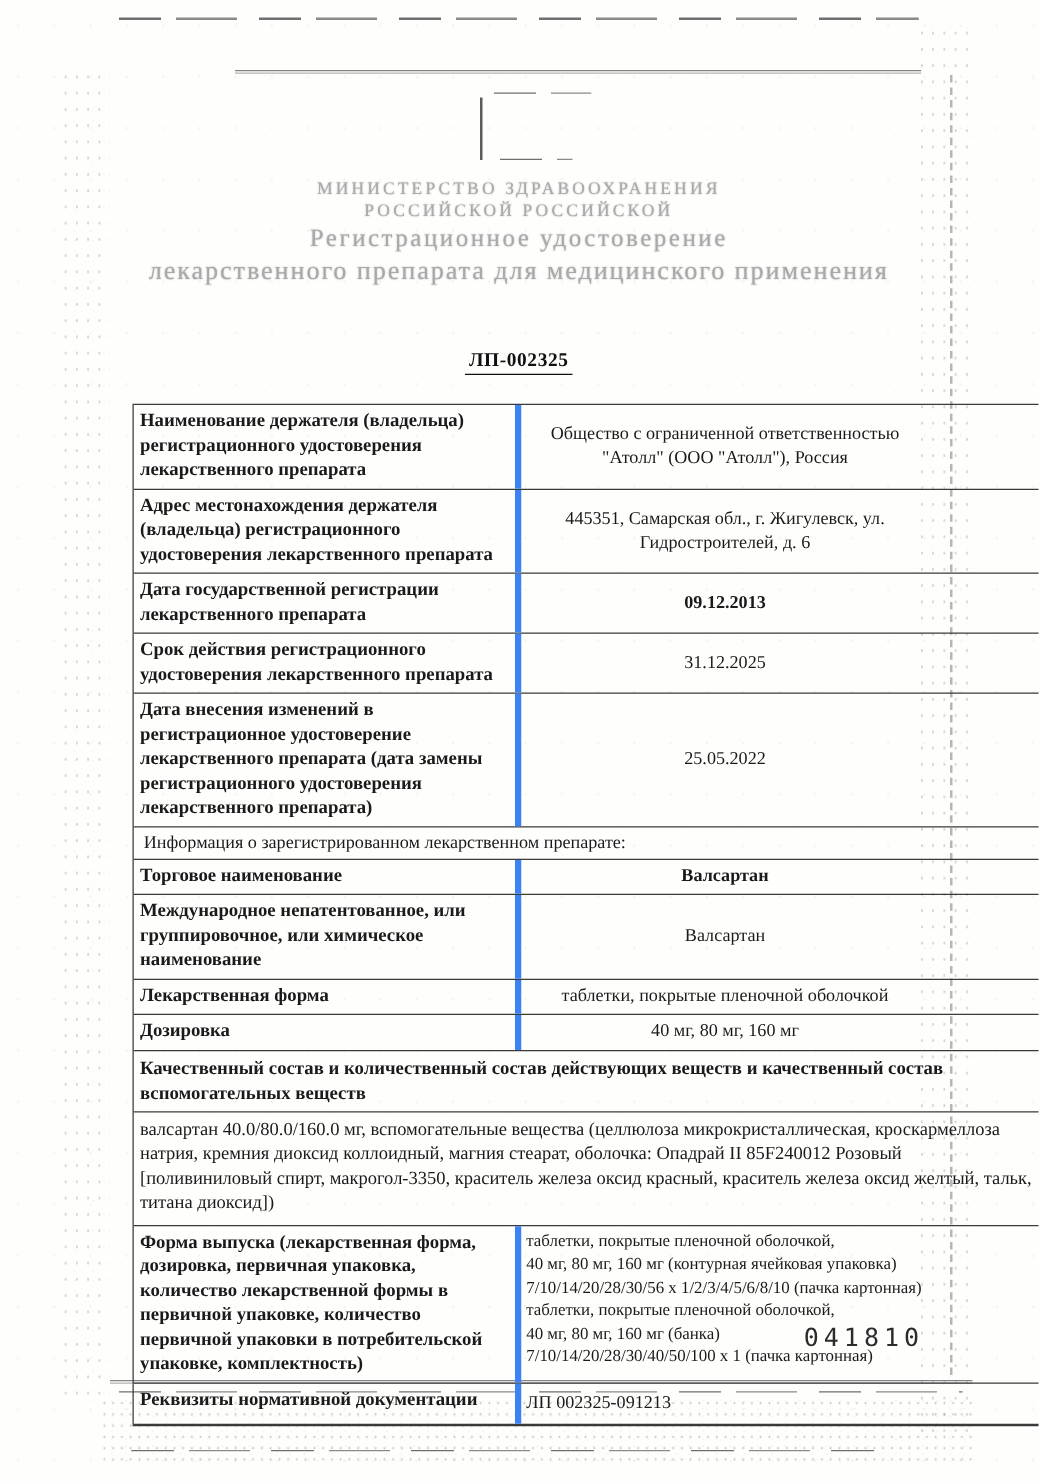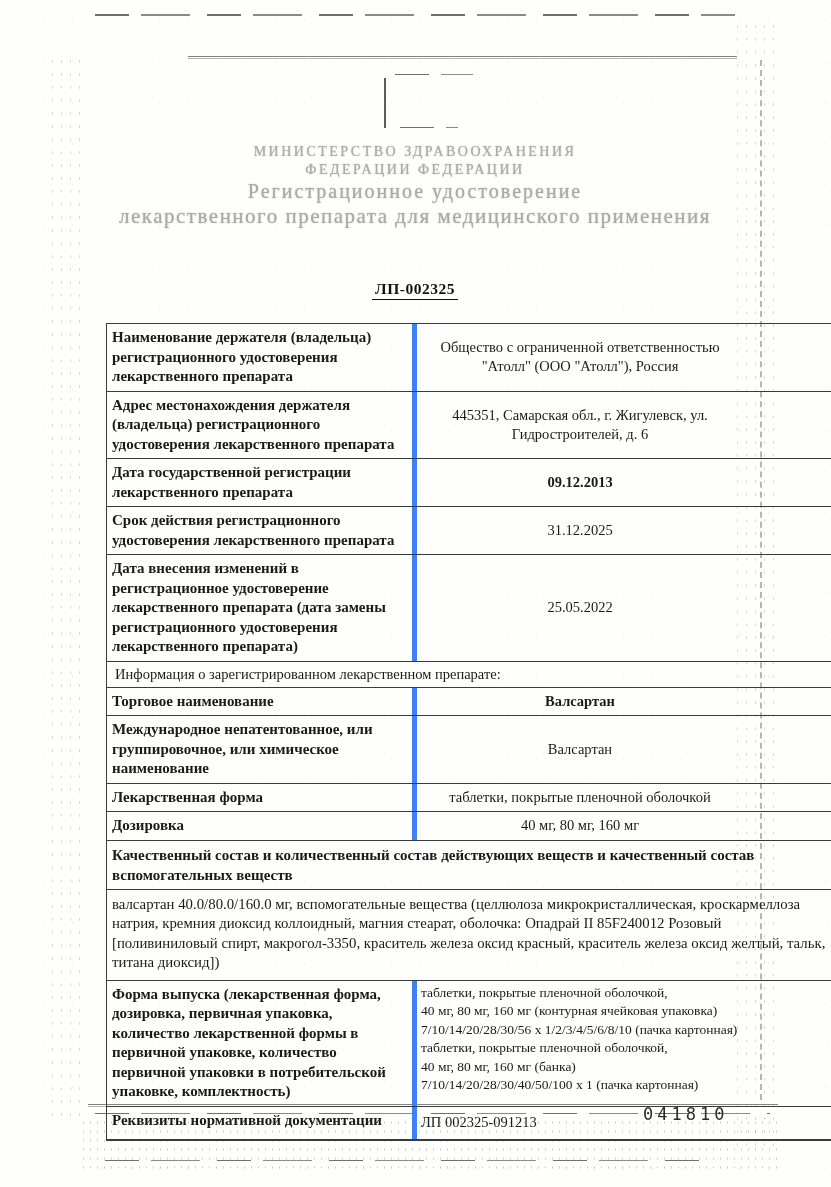--- a/index.html
+++ b/index.html
@@ -135,23 +135,23 @@
   .min-h-43  { min-height: 43px; }
   .min-h-70  { min-height: 70px; }
   .min-h-25  { min-height: 25px; }
   .min-h-126 { min-height: 126px; }
   .min-h-33  { min-height: 33px; }
 
   
   .serial {
     position: absolute;
     left: 643px;
-    top: 1104px;
+    top: 1058px;
     font-family: "DejaVu Sans Mono", monospace;
-    font-size: 17px;
+    font-size: 20px;
     letter-spacing: 4px;
     color: #2b2b2b;
   }
 </style>
 </head>
 <body>
 
 <div class="page">
 
   <div class="speckle speckle-page"></div>
@@ -165,21 +165,21 @@
   <div class="artifact vmark" style="left:384px; top:78px;   height:50px;"></div>
   <div class="artifact hline-dash" style="left:400px; top:127px;  width:58px; height:1px;"></div>
   <div class="artifact vline-dashed" style="left:760px; top:60px;  height:1040px;"></div>
 
   <div class="artifact hline-dash2" style="left:88px;  top:1104px; width:690px;"></div>
   <div class="artifact hline-dash" style="left:95px;  top:1113px; width:675px; height:1px;"></div>
   <div class="artifact hline-dash" style="left:105px; top:1160px; width:595px; height:1px;"></div>
 
   <div class="letterhead" style="top:143px;">
     <div class="faded ministry-line">МИНИСТЕРСТВО ЗДРАВООХРАНЕНИЯ</div>
-    <div class="faded ministry-line">ФЕДЕРАЦИИ ФЕДЕРАЦИИ</div>
+    <div class="faded ministry-line">РОССИЙСКОЙ РОССИЙСКОЙ</div>
   </div>
   <div class="letterhead" style="top:178px;">
     <div class="faded doc-title-1">Регистрационное удостоверение</div>
     <div class="faded doc-title-2">лекарственного препарата для медицинского применения</div>
   </div>
 
   <div class="regnum-block" style="top:280px;">
     <span class="regnum">ЛП-002325</span>
   </div>
 

